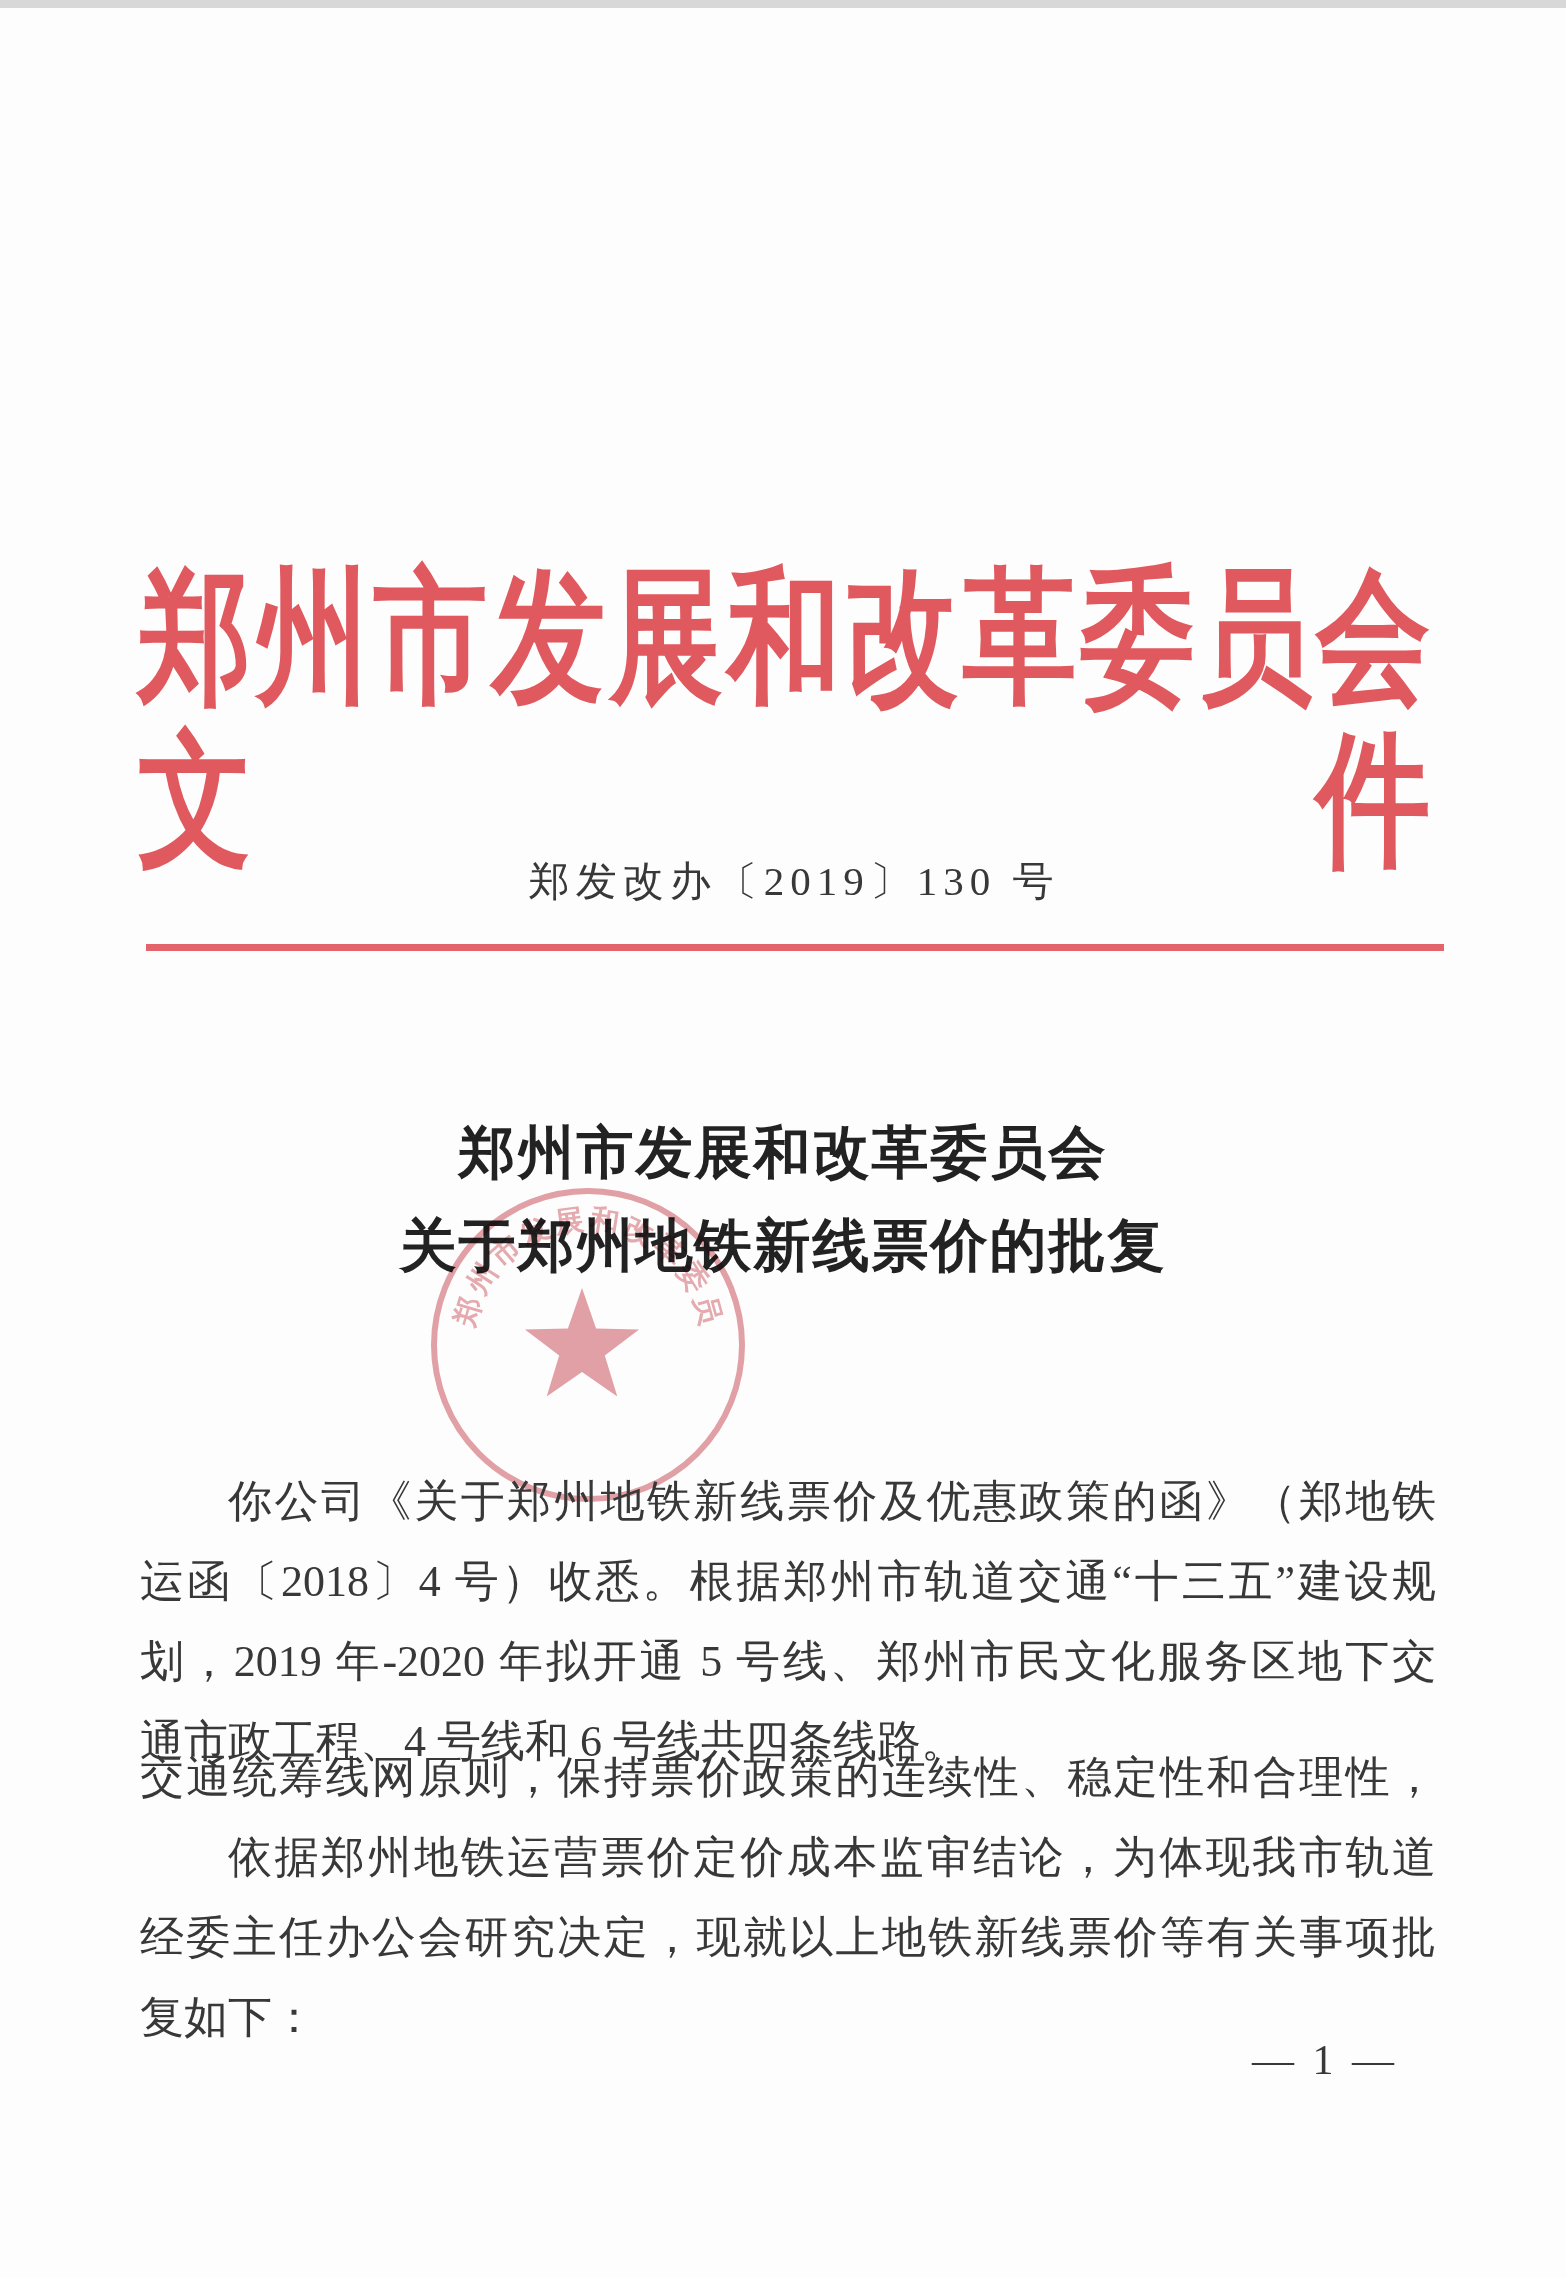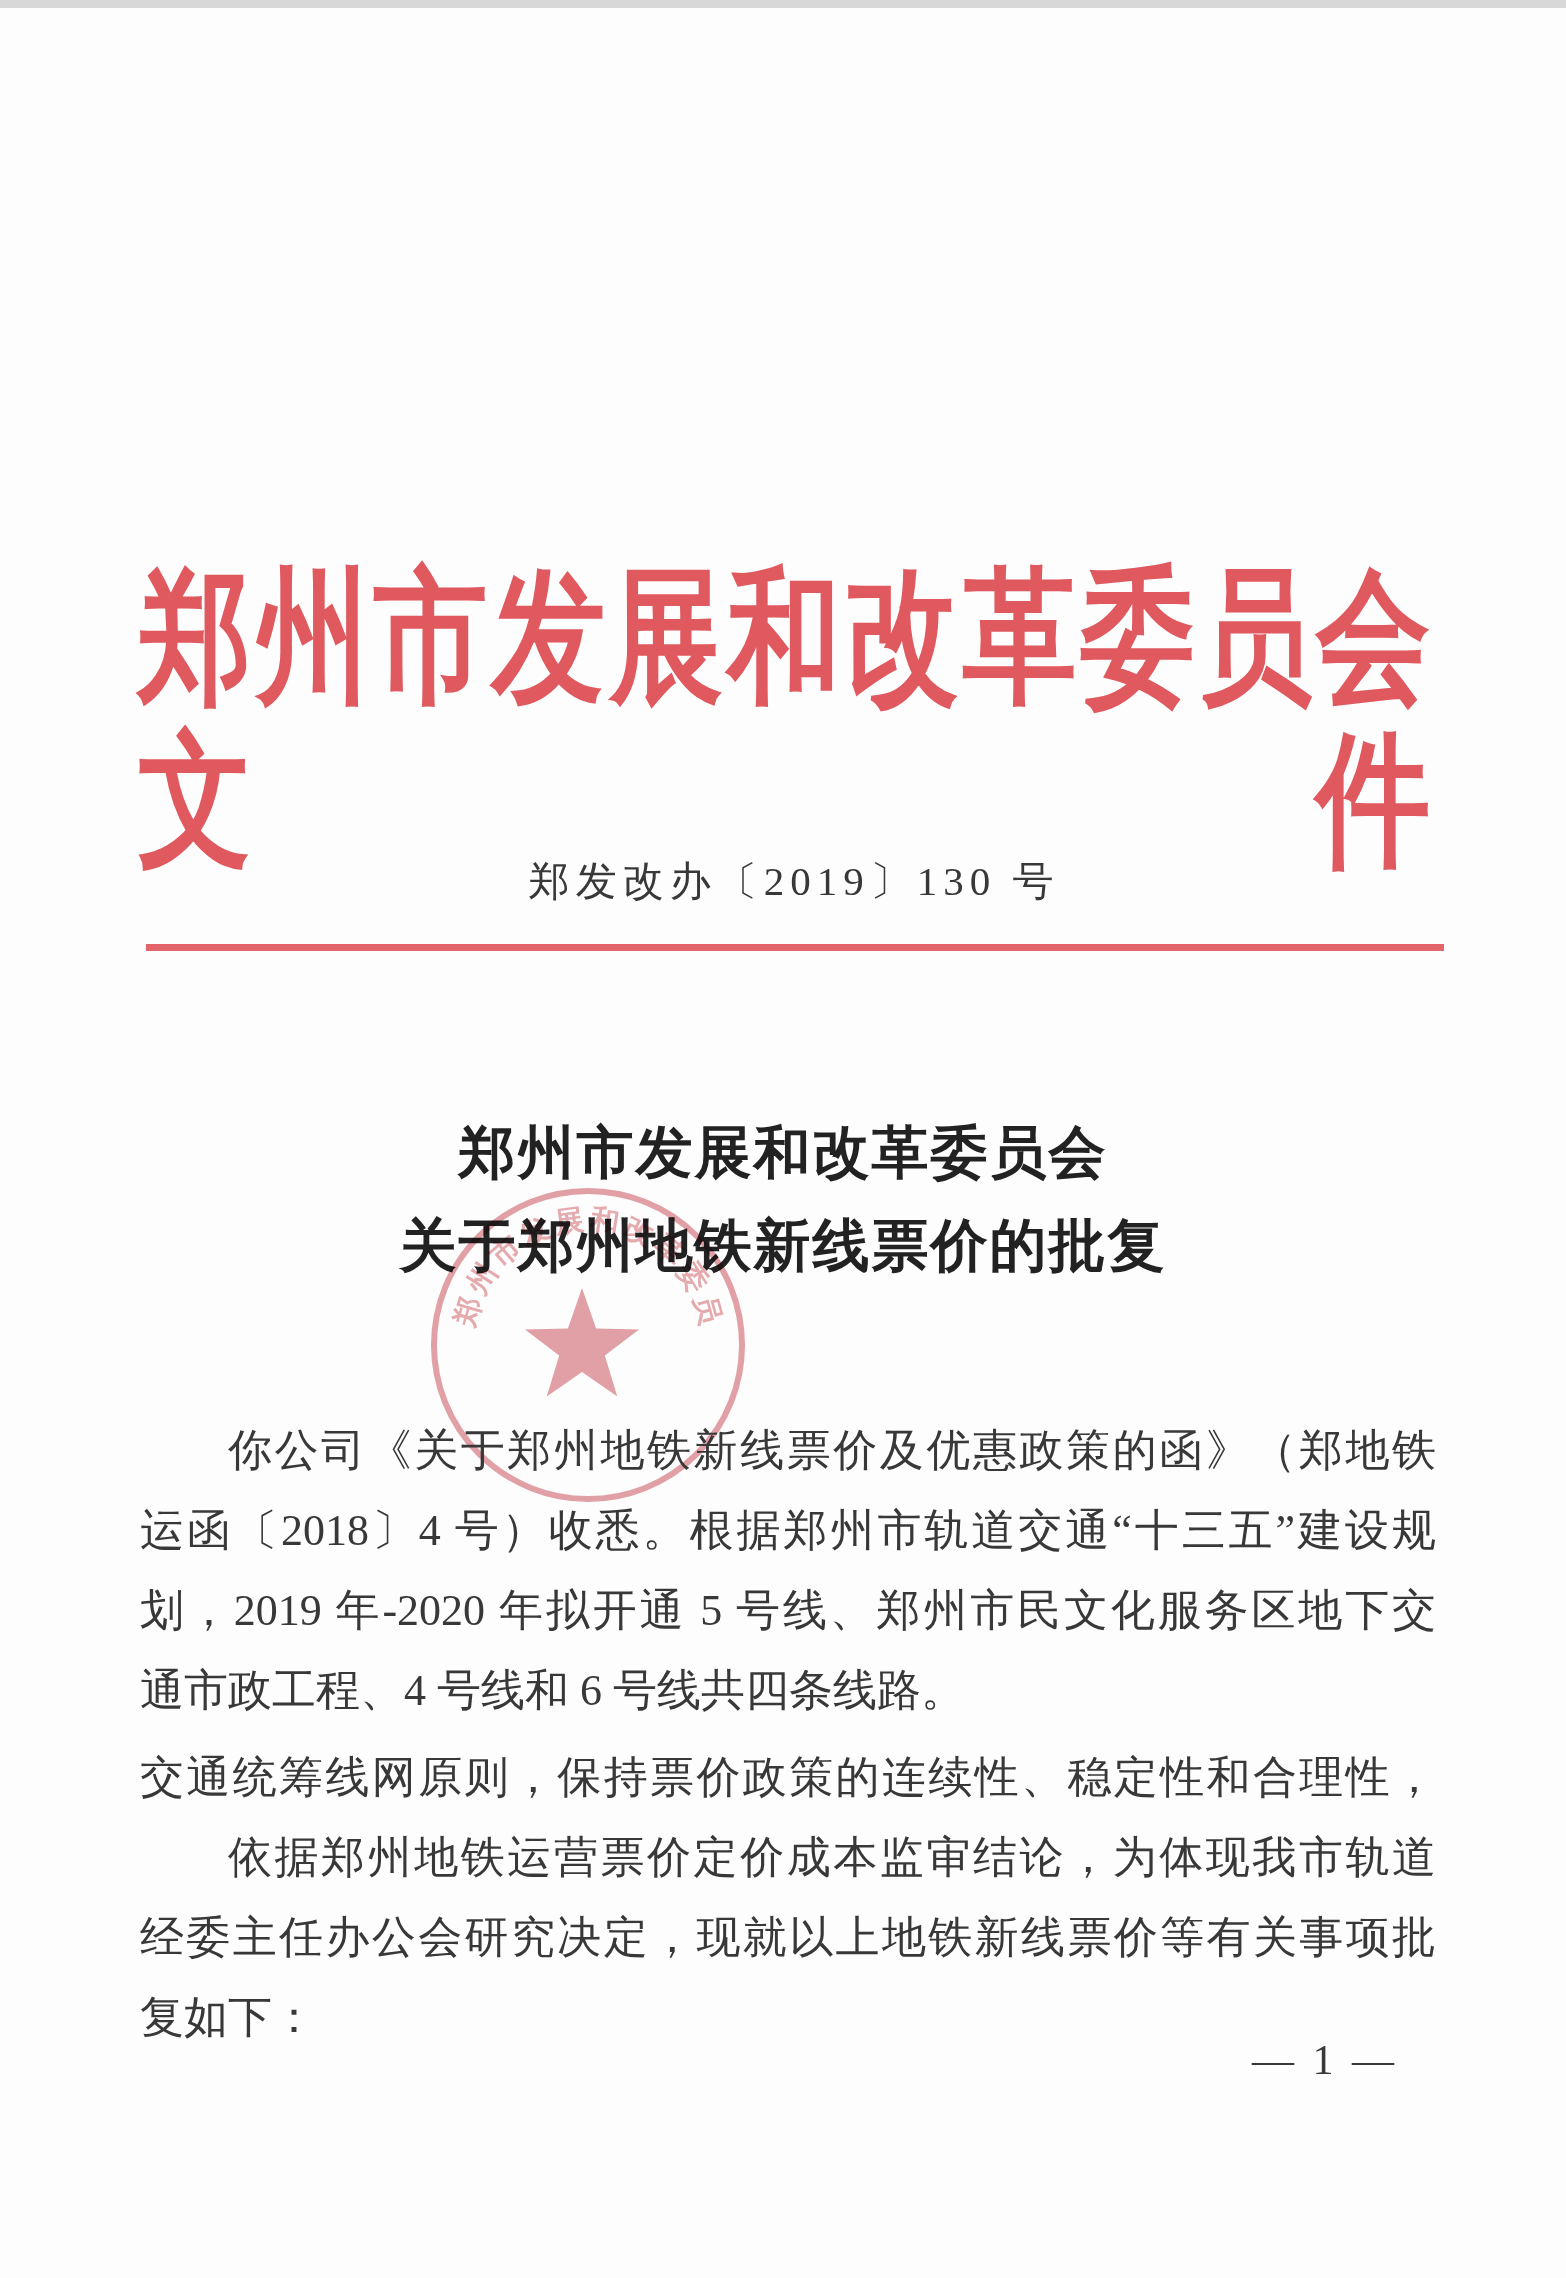--- a/index.html
+++ b/index.html
@@ -78,21 +78,21 @@
     top:1330px;left:140px;width:1296px;
     font-size:44px;line-height:80px;
     color:var(--ink);
   }
   .para{
     position:absolute;
     left:140px;width:1296px;
     color:var(--ink);
     font-size:44px;
   }
-  .para-1{top:1403px;}
+  .para-1{top:1454px;}
   .para-2{top:1730px;}
   .bline{
     height:80px;line-height:80px;
     text-align:justify;
   }
   .bline.fill{text-align-last:justify;}
   .bline.indent{text-indent:2em;}
   .bline.end{text-align-last:left;}
   
   .page-number{

